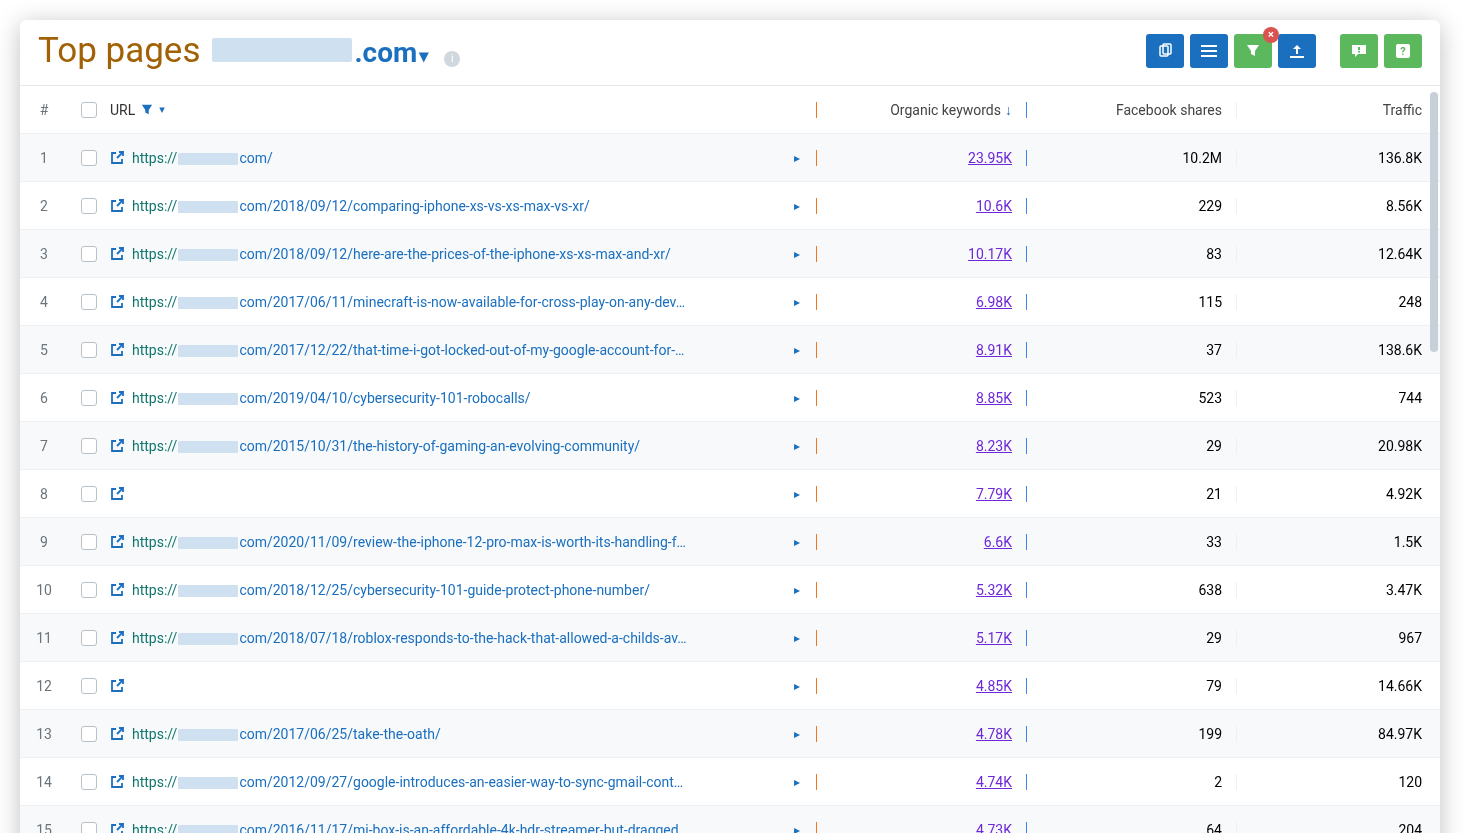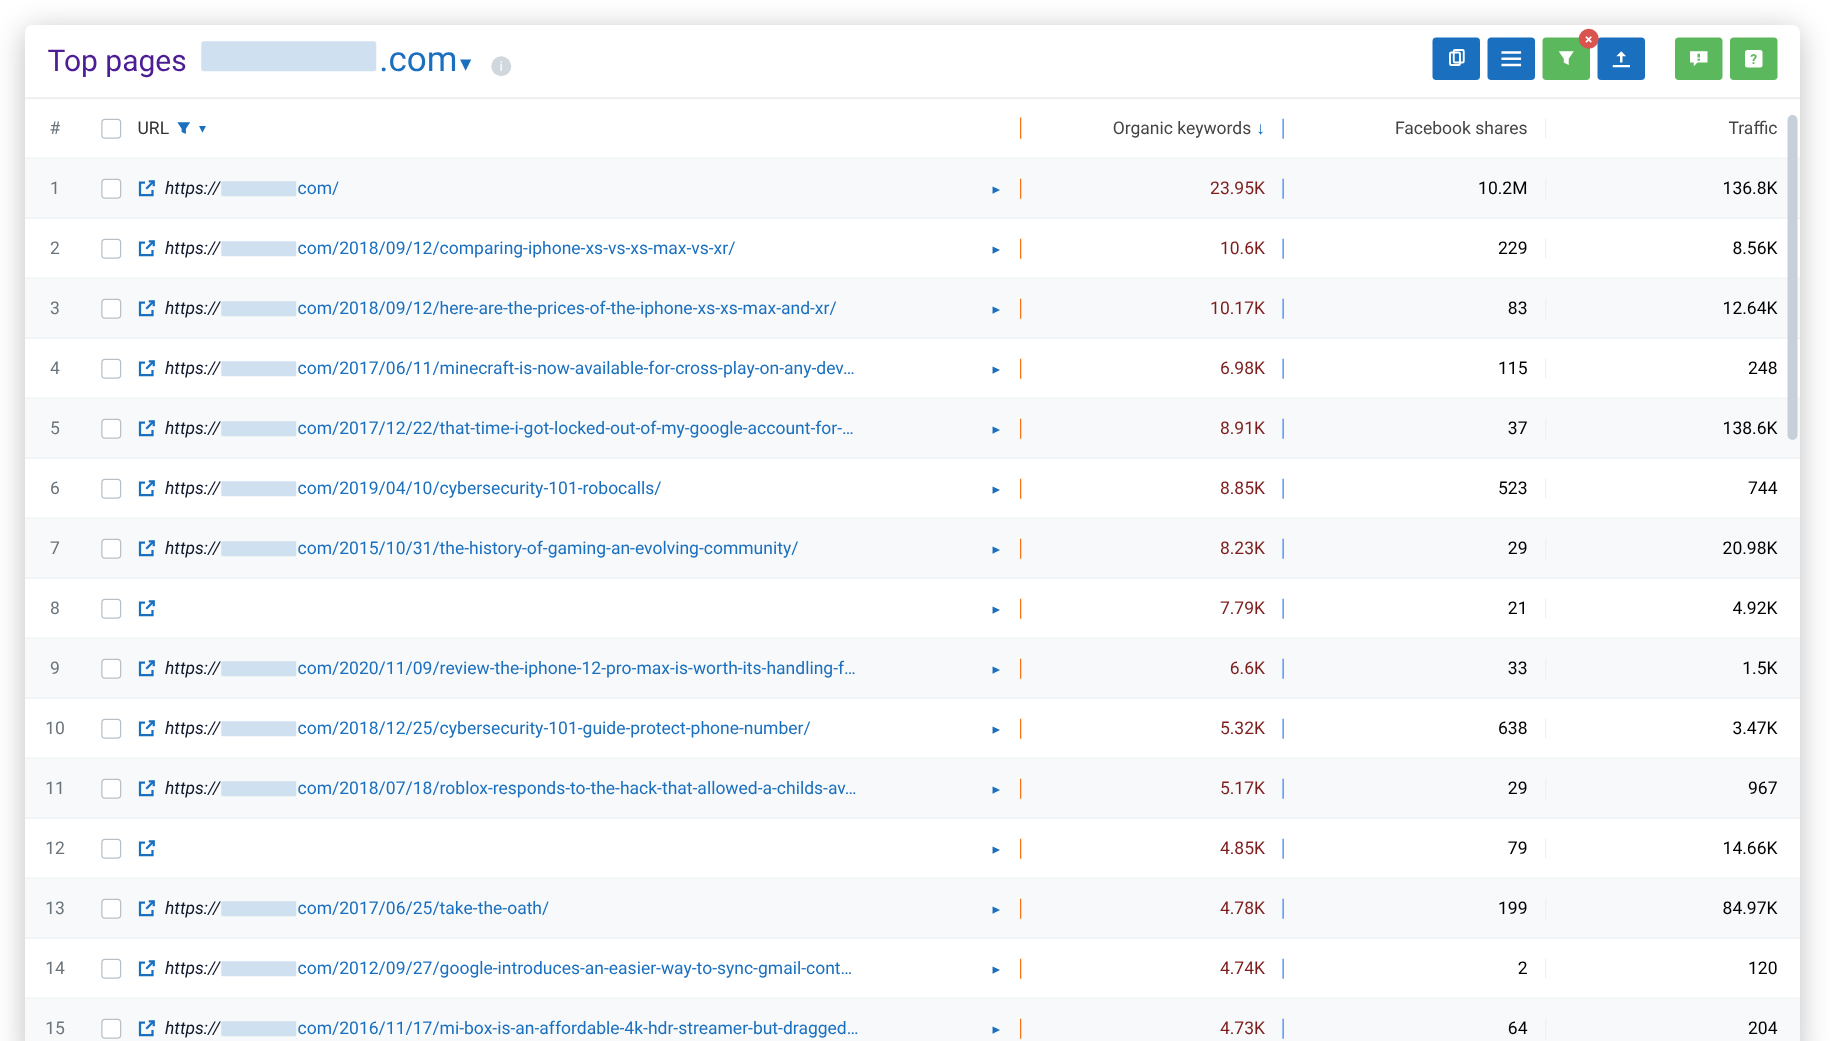--- a/index.html
+++ b/index.html
@@ -1,21 +1,21 @@
 <!DOCTYPE html>
 <html><head>
 <meta charset="utf-8">
 <style>
   *{box-sizing:border-box;margin:0;padding:0;}
   body{font-family:-apple-system,BlinkMacSystemFont,"Segoe UI",Roboto,Arial,sans-serif;background:#fff;padding:20px;}
   .container{width:1420px;border-radius:6px;box-shadow:0 4px 24px rgba(0,0,0,.25);overflow:hidden;background:#fff;}
   .header{display:flex;align-items:center;justify-content:space-between;padding:10px 18px 14px;}
   .title-group{display:flex;align-items:baseline;gap:10px;}
-  .title{font-size:24px;font-weight:400;color:#4c1d95;}
-  .domain{font-size:28px;color:#1a6fbf;font-weight:400;display:inline-flex;align-items:baseline;}
+  .title{font-size:35px;font-weight:400;color:#a16207;}
+  .domain{font-size:28px;color:#1a6fbf;font-weight:700;display:inline-flex;align-items:baseline;}
   .blur{background:#cfe0f0;color:transparent;border-radius:2px;display:inline-block;width:140px;height:24px;vertical-align:middle;margin:0 2px;}
   .caret{font-size:18px;color:#1a6fbf;margin-left:2px;}
   .info{width:16px;height:16px;border-radius:50%;background:#d0d8de;color:#fff;font-size:11px;display:inline-flex;align-items:center;justify-content:center;margin-left:6px;}
   .toolbar{display:flex;gap:6px;align-items:center;}
   .btn{height:34px;min-width:38px;border-radius:3px;display:flex;align-items:center;justify-content:center;cursor:pointer;color:#fff;}
   .btn.blue{background:#1a6fbf;}
   .btn.green{background:#5cb85c;}
   .btn.green2{background:#5cb85c;}
   .btn.filter{background:#5cb85c;position:relative;}
   .badge{position:absolute;top:-7px;right:-7px;width:16px;height:16px;border-radius:50%;background:#d9534f;color:#fff;font-size:11px;font-weight:700;display:flex;align-items:center;justify-content:center;}
@@ -29,24 +29,24 @@
   .col-chk{width:42px;display:flex;justify-content:center;}
   .chk{width:16px;height:16px;border:1px solid #b8c1c8;border-radius:3px;background:#fff;}
   .col-url{flex:1;display:flex;align-items:center;gap:8px;overflow:hidden;padding-right:10px;}
   .url-head{display:flex;align-items:center;gap:6px;color:#333;}
   .col-kw{width:210px;text-align:right;padding-right:14px;border-left:1px solid #f97316;}
   .col-fb{width:210px;text-align:right;padding-right:14px;border-left:1px solid #3b82f6;}
   .col-tf{width:204px;text-align:right;padding-right:18px;border-left:1px solid #eef1f3;}
   .thead .col-kw,.thead .col-fb,.thead .col-tf{font-weight:400;color:#444;}
   .link-icon{color:#1a6fbf;flex-shrink:0;}
   .url-text{color:#1a6fbf;white-space:nowrap;overflow:hidden;text-overflow:ellipsis;}
-  .url-prefix{color:#0f172a;font-style:italic;}
+  .url-prefix{color:#0f766e;}
   .url-blur{display:inline-block;width:60px;height:12px;background:#cfe0f0;border-radius:1px;vertical-align:middle;margin:0 1px;}
   .expand{color:#1a6fbf;font-size:12px;margin-left:auto;padding:0 6px;}
-  .kw-val{color:#7f1d1d;}
+  .kw-val{color:#6d28d9;text-decoration:underline;}
   .sort-arrow{color:#1a6fbf;margin-left:4px;}
   .scrollbar{position:absolute;right:2px;top:72px;width:8px;height:260px;background:#c7d0d8;border-radius:4px;}
   .container{position:relative;}
 </style>
 </head>
 <body>
 
 <div class="container">
 
   <div class="header">

